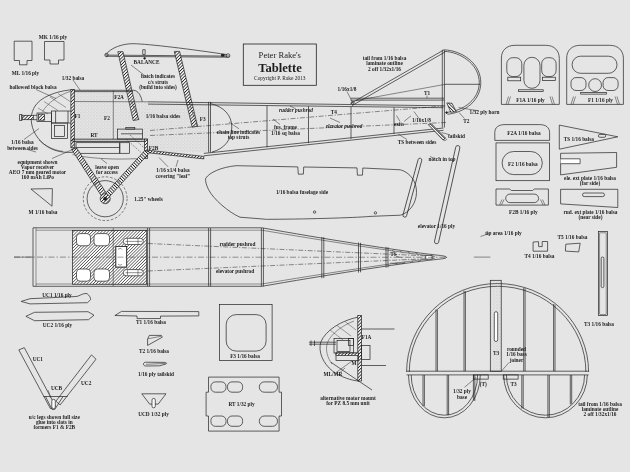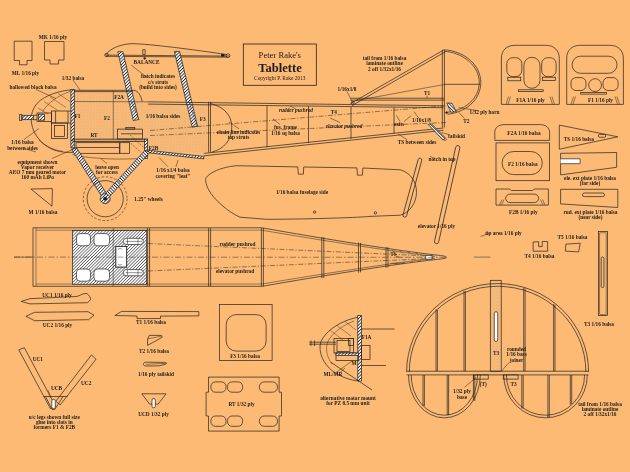--- a/index.html
+++ b/index.html
@@ -1,16 +1,16 @@
 <!DOCTYPE html>
 <html><head>
 <meta charset="utf-8">
 <style>
 html,body{margin:0;padding:0;background:#fff;}
-#page{width:630px;height:472px;position:relative;background:#fdba74;overflow:hidden;}
+#page{width:630px;height:472px;position:relative;background:#e5e5e5;overflow:hidden;}
 svg{position:absolute;top:0;left:0;}
 text{font-family:"Liberation Serif",serif;fill:#1c1c1c;}
 </style>
 </head>
 <body>
 <div id="page">
 <svg width="630" height="472" viewBox="0 0 630 472">
 <defs>
 <pattern id="h45" width="2.3" height="2.3" patternUnits="userSpaceOnUse" patternTransform="rotate(45)">
   <rect width="2.3" height="2.3" fill="#fff"></rect>

